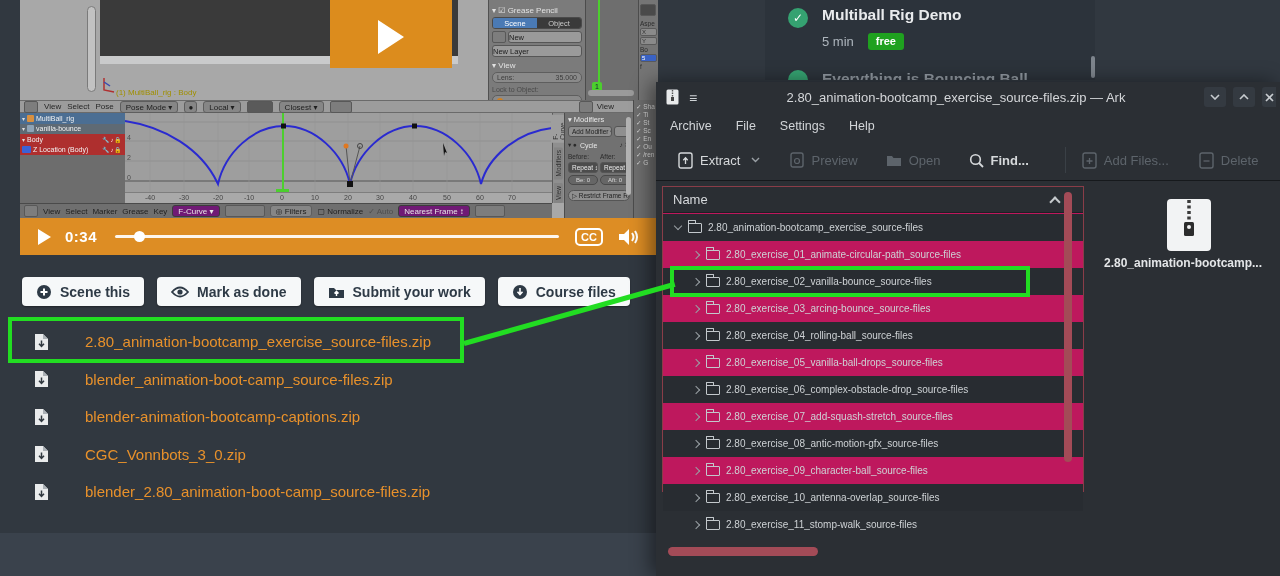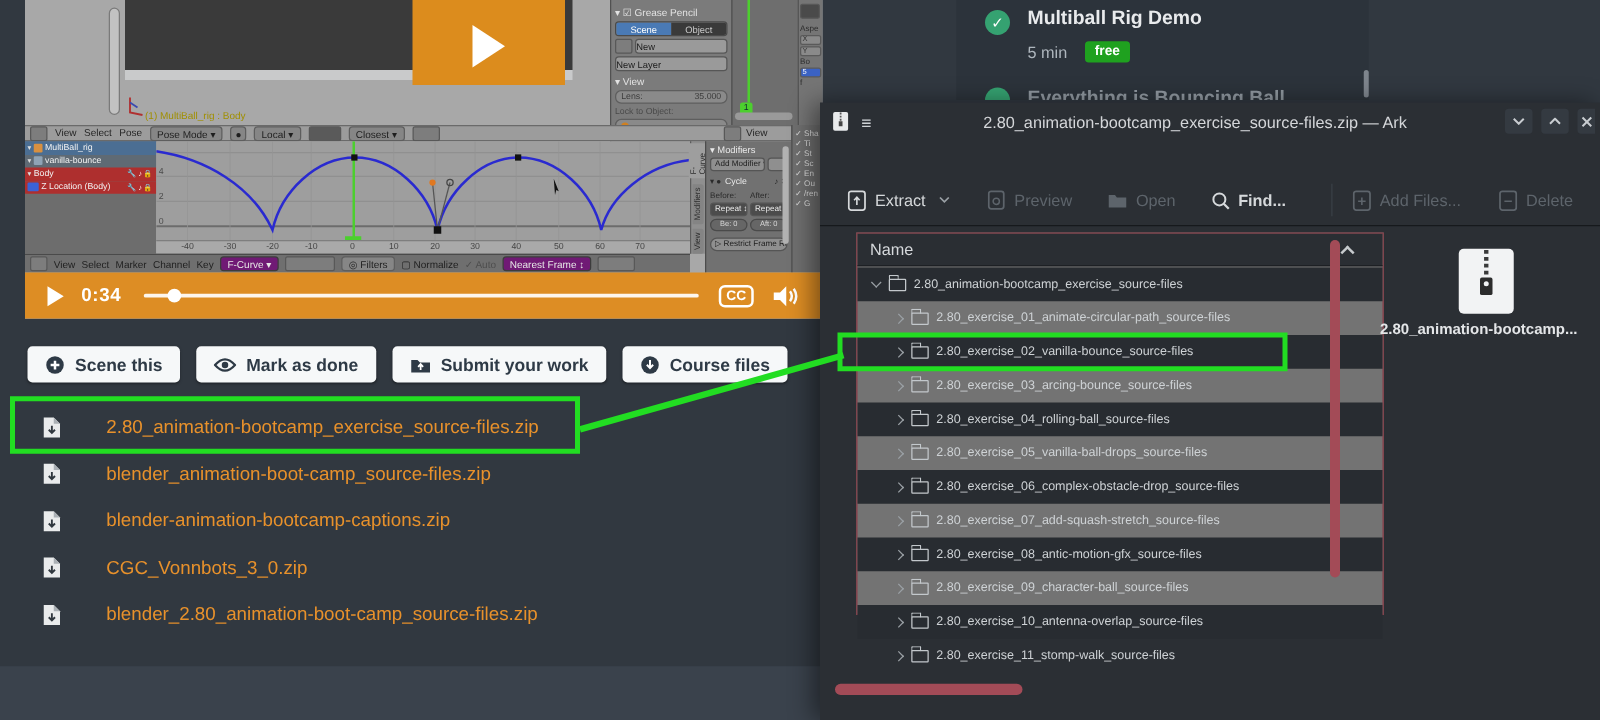--- a/index.html
+++ b/index.html
@@ -110,21 +110,21 @@
   #ark-titlebar { left:0; top:0; width:624px; height:30px; display:flex; align-items:center; }
   #ark-title { position:absolute; left:0; width:600px; text-align:center; color:#d4d6d9; font-size:13px; font-weight:normal; }
   .win-btn { width:22px; height:20px; background:#343a41; border-radius:3px; margin-left:7px; display:flex; align-items:center; justify-content:center; }
   #ark-menubar { left:0; top:30px; width:624px; height:28px; display:flex; align-items:center; gap:24px; padding-left:14px; }
   .menu-item { color:#d2d5d8; font-size:12.5px; }
   #ark-toolbar { left:0; top:58px; width:624px; height:41px; display:flex; align-items:center; border-bottom:1px solid #16191c; }
   .tb-item { display:flex; align-items:center; gap:7px; font-size:13px; color:#d6d9db; }
   .tb-item.disabled { color:#5d646b; }
   .tb-sep { width:1px; height:26px; background:#3a4046; }
   
-  #ark-list { left:6px; top:104px; width:422px; height:306px; background:#737373; border:1px solid #8a3d48;margin-left:23px; }
+  #ark-list { left:6px; top:104px; width:422px; height:306px; background:#be185d; border:1px solid #8a3d48; }
   #list-header { height:26px; border-bottom:1px solid #1d2024; display:flex; align-items:center; padding-left:10px; background:#2a2e33; position:relative; }
   #list-header-label { color:#d6d9dc; font-size:13px; }
   .sort-arrow { position:absolute; right:24px; top:11px; width:8px; height:8px; border-left:2px solid #c6cacd; border-top:2px solid #c6cacd; transform:rotate(45deg); }
   .ark-rows { position:absolute; left:0; top:27px; width:420px; }
   .ark-row { height:27px; display:flex; align-items:center; padding-left:8px; }
   .ark-row:nth-child(odd) { background:#282c31; }
   .ark-row.depth-1 { padding-left:26px; }
   .expander { width:14px; height:14px; position:relative; flex:none; }
   .expander::before { content:""; position:absolute; left:4px; top:4px; width:5px; height:5px; border-right:1.5px solid #9aa0a5; border-bottom:1.5px solid #9aa0a5; transform:rotate(-45deg); }
   .ark-row.expanded .expander::before { transform:rotate(45deg); left:4px; top:2px; }
@@ -333,21 +333,21 @@
       <span class="tiny">✓ <span>Ou</span></span>
       <span class="tiny">✓ <span>/ren</span></span>
       <span class="tiny">✓ <span>G</span></span>
     </div>
 
   <div id="graph-toolbar" class="abs">
     <div class="bl-icon-chip"></div>
     <span class="bl-text">View</span>
     <span class="bl-text">Select</span>
     <span class="bl-text">Marker</span>
-    <span class="bl-text">Channel</span>
+    <span class="bl-text">Grease</span>
     <span class="bl-text">Key</span>
     <span class="bl-chip dark"><span>F-Curve</span> ▾</span>
     <span class="bl-icon-chip" style="width:40px;"></span>
     <span class="bl-chip">◎ <span>Filters</span></span>
     <span class="bl-text">▢ <span>Normalize</span></span>
     <span class="bl-text" style="color:#4e4e4e;">✓ <span>Auto</span></span>
     <span class="bl-chip dark"><span>Nearest Frame</span> ↕</span>
     <span class="bl-icon-chip" style="width:30px;"></span>
   </div>
 
@@ -480,20 +480,27 @@
           </svg>
       </div>
       <div class="win-btn" style="width:14px; border-radius:3px 0 0 3px;">
         <svg width="9" height="9" viewBox="0 0 9 9">
             <path d="M1,1 L8,8 M8,1 L1,8" stroke="#c8ccd0" stroke-width="1.6"></path>
           </svg>
       </div>
     </div>
   </div>
 
+  <div id="ark-menubar" class="abs">
+
+  <span class="menu-item">Archive</span>
+      <span class="menu-item">File</span>
+      <span class="menu-item">Settings</span>
+      <span class="menu-item">Help</span>
+    </div>
 
   <div id="ark-toolbar" class="abs">
     <div class="tb-item" style="margin-left:22px;">
       <svg width="15" height="17" viewBox="0 0 15 17">
           <rect x="1" y="1" width="13" height="15" rx="2" fill="none" stroke="#d6d9db" stroke-width="1.4"></rect>
           <path d="M7.5,12 V6 M5.3,8.2 L7.5,5.8 L9.7,8.2" stroke="#d6d9db" stroke-width="1.3" fill="none"></path>
         </svg>
       <span>Extract</span>
       <svg width="9" height="6" viewBox="0 0 9 6" style="margin-left:4px;">
           <path d="M1,1 L4.5,4.5 L8,1" stroke="#9aa0a5" stroke-width="1.4" fill="none"></path>

